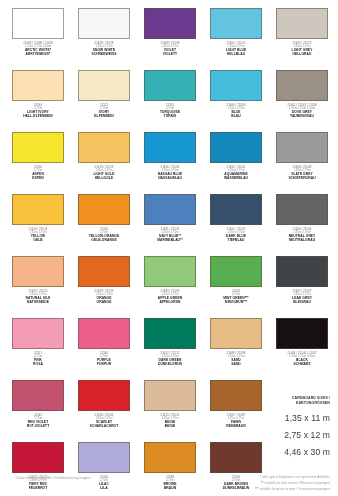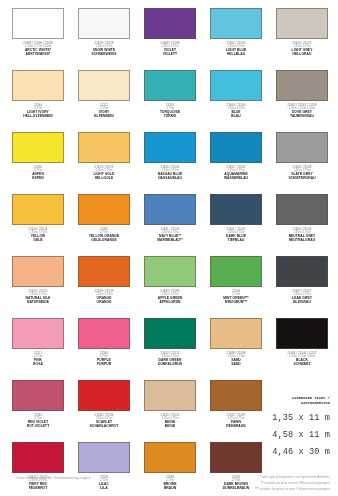--- a/index.html
+++ b/index.html
@@ -65,21 +65,20 @@
     letter-spacing:.02em;
     white-space:nowrap;
   }
   
   #sizes{
     position:absolute;
     right:8px;
     top:396px;
     width:78px;
     text-align:right;
-    font-family:Liberation Mono, monospace;
   }
   #sizes .sz-title{
     font-size:3.6px;
     font-weight:bold;
     color:#3a3a3a;
     line-height:1.35;
     letter-spacing:.02em;
   }
   #sizes .sz-row{
     font-size:8.6px;
@@ -461,21 +460,21 @@
       </div>
       <div class="cell"></div>
     </div>
 
   <div id="sizes">
     <div class="sz-title">
       <div>CARDBOARD SIZES /</div>
       <div>KARTONGRÖSSEN</div>
     </div>
     <div class="sz-row">1,35 x 11 m</div>
-    <div class="sz-row">4,58 x 11 m</div>
+    <div class="sz-row">2,75 x 12 m</div>
     <div class="sz-row">4,46 x 30 m</div>
   </div>
 
   <div id="footer">
     <div class="fn-left">Colour deviation possible / Farbabweichung möglich</div>
     <div class="fn-right">
         <div><span class="star">*</span> <span>with optical brightener / mit optischem Aufheller</span></div>
         <div><span class="star">**</span> <span>suitable for blue screen / Bluescreen geeignet</span></div>
         <div><span class="star">***</span> <span>suitable for green screen / Greenscreen geeignet</span></div>
       </div>

